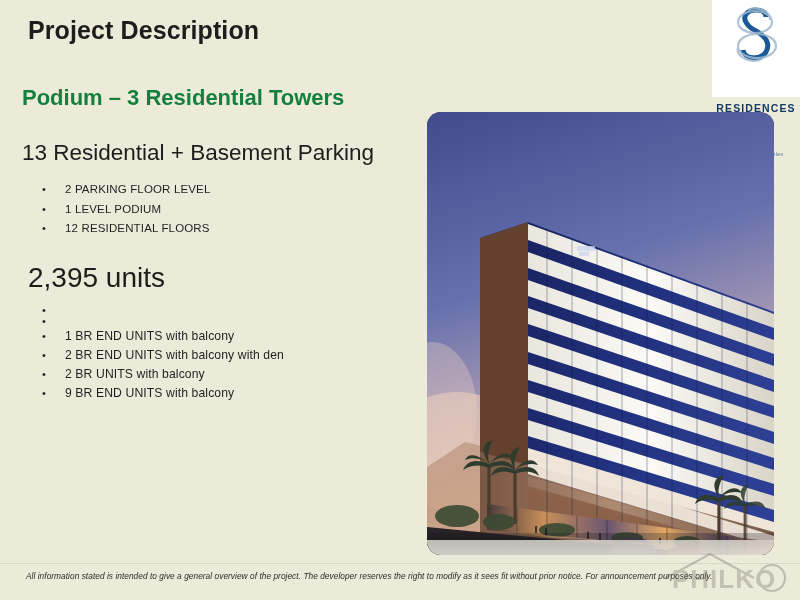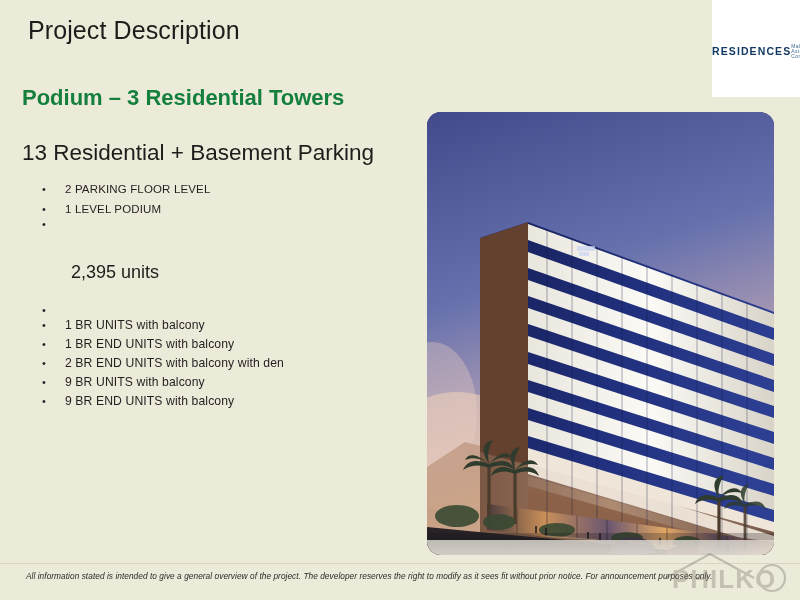--- a/index.html
+++ b/index.html
@@ -26,23 +26,25 @@
 
   
   .logo-panel {
     position: absolute;
     left: 712px;
     top: 0;
     width: 88px;
     height: 97px;
     background: #ffffff;
     display: flex;
+    flex-direction: column;
     align-items: center;
     justify-content: flex-start;
     padding-top: 4px;
+    gap: 36px;
   }
   .logo-mark {
     width: 64px;
     height: 62px;
     display: block;
   }
   .logo-word {
     font-size: 10.5px;
     letter-spacing: 1.1px;
     color: #123a63;
@@ -58,21 +60,21 @@
     margin-top: 2px;
   }
 
   
   .title {
     position: absolute;
     left: 28px;
     top: 16px;
     font-size: 25px;
     color: #1d1d1b;
-    font-weight: 400;
+    font-weight: 700;
     letter-spacing: 0.1px;
   }
 
   .h-sub1 {
     position: absolute;
     left: 22px;
     top: 85px;
     font-size: 22px;
     color: #15803d;
     font-weight: 700;
@@ -84,24 +86,23 @@
     top: 140px;
     font-size: 22.5px;
     color: #1d1d1b;
     font-weight: 400;
   }
 
   .h-units {
     position: absolute;
     left: 28px;
     top: 262px;
-    font-size: 18px;
+    font-size: 28px;
     color: #1d1d1b;
     font-weight: 400;
-    margin-left: 43px;
   }
 
   
   .bullets {
     position: absolute;
     list-style: none;
   }
   .bullets li {
     display: flex;
     align-items: baseline;
@@ -213,44 +214,44 @@
     <li>
       <span class="dot">•</span>
       <span>2 PARKING FLOOR LEVEL</span>
     </li>
     <li>
       <span class="dot">•</span>
       <span>1 LEVEL PODIUM</span>
     </li>
     <li>
       <span class="dot">•</span>
+      <span>12 RESIDENTIAL FLOORS</span>
     </li>
   </ul>
 
   <h2 class="h-units">2,395 units</h2>
 
   <ul class="bullets" id="list-units">
     <li>
       <span class="dot">•</span>
     </li>
     <li>
       <span class="dot">•</span>
-      <span>1 BR UNITS with balcony</span>
     </li>
     <li>
       <span class="dot">•</span>
       <span>1 BR END UNITS with balcony</span>
     </li>
     <li>
       <span class="dot">•</span>
       <span>2 BR END UNITS with balcony with den</span>
     </li>
     <li>
       <span class="dot">•</span>
-      <span>9 BR UNITS with balcony</span>
+      <span>2 BR UNITS with balcony</span>
     </li>
     <li>
       <span class="dot">•</span>
       <span>9 BR END UNITS with balcony</span>
     </li>
   </ul>
 
   <div class="render">
     <svg viewBox="0 0 347 443" preserveAspectRatio="xMidYMid slice" xmlns="http://www.w3.org/2000/svg">
       <defs>

